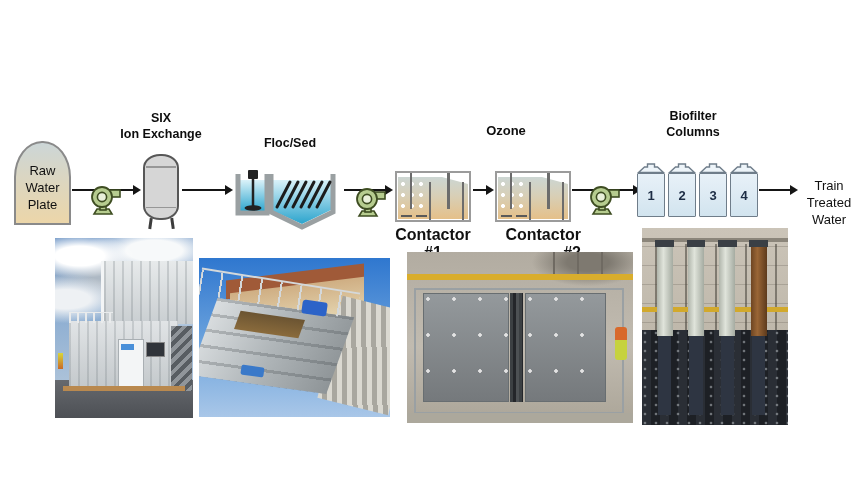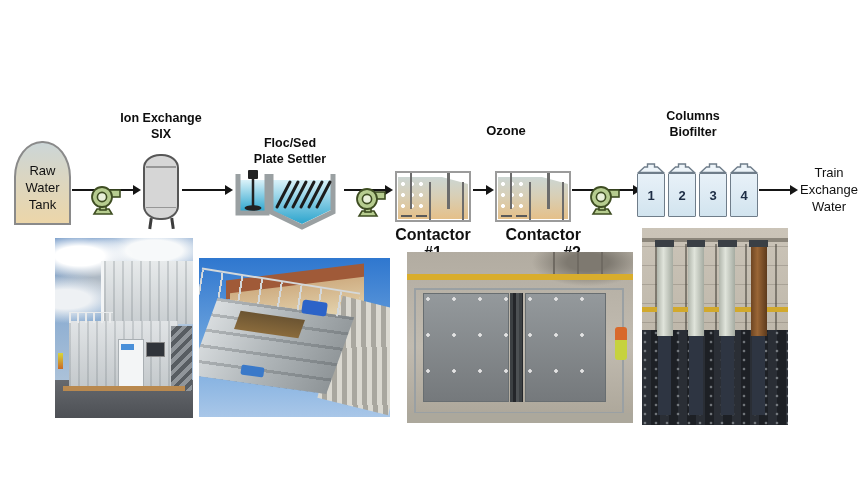--- a/index.html
+++ b/index.html
@@ -40,21 +40,21 @@
   .diff{position:absolute;bottom:3px;width:11px;height:2px;background:#5a5a5a;}
   .clab{position:absolute;top:226px;width:96px;text-align:center;font-weight:bold;font-size:16px;}
 
   .bfcap{position:absolute;top:163px;}
   .bfcol{position:absolute;top:173px;width:28px;height:44px;box-sizing:border-box;
     border:1.5px solid #6f7d8a;border-radius:1px;
     background:linear-gradient(180deg,#e8f1f8,#d2e4ef);
     display:flex;align-items:center;justify-content:center;
     font-weight:bold;font-size:13px;color:#1c2c44;}
 
-  .outlet{position:absolute;left:799px;top:164px;width:60px;font-size:13px;line-height:1.32;text-align:center;}
+  .outlet{position:absolute;left:799px;top:177px;width:60px;font-size:13px;line-height:1.32;text-align:center;}
 
   
   .photo{position:absolute;overflow:hidden;}
   
   .p1sky{position:absolute;inset:0;background:
     radial-gradient(ellipse 55px 22px at 18% 10%,#ffffff 45%,rgba(255,255,255,0) 100%),
     radial-gradient(ellipse 70px 26px at 72% 7%,#f7f9fa 40%,rgba(255,255,255,0) 100%),
     radial-gradient(ellipse 60px 24px at 8% 34%,#eef1f4 40%,rgba(255,255,255,0) 100%),
     radial-gradient(ellipse 70px 24px at 90% 38%,#dfe6ec 40%,rgba(255,255,255,0) 100%),
     radial-gradient(ellipse 80px 30px at 45% 22%,#aeb9c4 30%,rgba(174,185,196,0) 100%),
@@ -140,21 +140,21 @@
 <body>
 
 <div class="stage">
 
   <div>
 
     <div class="rawtank">
       <div class="txt">
         <div>Raw</div>
         <div>Water</div>
-        <div>Tank</div>
+        <div>Plate</div>
       </div>
     </div>
 
     <div class="arrow" style="left:72px;width:62px;"></div>
     <div class="arrow" style="left:182px;width:44px;"></div>
     <div class="arrow" style="left:344px;width:42px;"></div>
     <div class="arrow" style="left:473px;width:14px;"></div>
     <div class="arrow" style="left:572px;width:62px;"></div>
     <div class="arrow" style="left:759px;width:32px;"></div>
 
@@ -174,33 +174,32 @@
     </svg>
     <svg class="abs" style="left:586px;top:183px;" width="34" height="32" viewBox="0 0 34 32">
       <polygon points="7,31 25,31 22,26 10,26" fill="#b6cc8f" stroke="#3e4d22" stroke-width="1.6"></polygon>
       <rect x="13" y="21" width="6" height="6" fill="#b6cc8f" stroke="#3e4d22" stroke-width="1.6"></rect>
       <rect x="21" y="7" width="12" height="7" fill="#b6cc8f" stroke="#3e4d22" stroke-width="1.6"></rect>
       <circle cx="15" cy="14" r="10" fill="#b6cc8f" stroke="#3e4d22" stroke-width="1.8"></circle>
       <circle cx="15" cy="14" r="4.6" fill="#e9f0da" stroke="#3e4d22" stroke-width="1.6"></circle>
     </svg>
 
     <div class="lbl" style="left:108px;top:110px;width:106px;">
+      <div>SIX</div>
       <div>Ion Exchange</div>
-      <div>SIX</div>
     </div>
     <div class="vessel">
       <div class="seam t"></div>
       <div class="seam b"></div>
     </div>
     <div class="vleg" style="left:149px;transform:rotate(8deg);"></div>
     <div class="vleg" style="left:171px;transform:rotate(-8deg);"></div>
 
     <div class="lbl" style="left:234px;top:107px;width:112px;margin-top:28px;">
       <div>Floc/Sed</div>
-      <div>Plate Settler</div>
     </div>
     <svg class="flocsvg" width="110" height="70" viewBox="0 0 110 70">
       <defs>
         <linearGradient id="wg" x1="0" y1="0" x2="0" y2="1">
           <stop offset="0" stop-color="#daf2f9"></stop>
             <stop offset="1" stop-color="#2ba4cd"></stop>
         </linearGradient>
       </defs>
       <rect x="7" y="13" width="26" height="32" fill="url(#wg)"></rect>
       <polygon points="40,13 98,13 98,43 69,57 40,44" fill="url(#wg)"></polygon>
@@ -239,22 +238,22 @@
       <div class="baffle bt" style="left:18%;"></div>
       <div class="baffle bb" style="left:44%;"></div>
       <div class="baffle bt" style="left:70%;"></div>
       <div class="baffle bb" style="left:90%;"></div>
       <div class="diff" style="left:6%;"></div>
       <div class="diff" style="left:26%;"></div>
     </div>
     <div class="clab" style="left:485px;text-align:right;">Contactor #2</div>
 
     <div class="lbl" style="left:638px;top:108px;width:110px;">
+      <div>Biofilter</div>
       <div>Columns</div>
-      <div>Biofilter</div>
     </div>
 
     <svg class="bfcap" style="left:637px;" width="28" height="10" viewBox="0 0 28 10">
       <path d="M1.5,9.5 L7.5,4 H10.5 V1 H17.5 V4 H20.5 L26.5,9.5 Z" fill="#edf4f9" stroke="#6f7d8a" stroke-width="1.4"></path>
       </svg>
     <svg class="bfcap" style="left:668px;" width="28" height="10" viewBox="0 0 28 10">
       <path d="M1.5,9.5 L7.5,4 H10.5 V1 H17.5 V4 H20.5 L26.5,9.5 Z" fill="#edf4f9" stroke="#6f7d8a" stroke-width="1.4"></path>
       </svg>
     <svg class="bfcap" style="left:699px;" width="28" height="10" viewBox="0 0 28 10">
       <path d="M1.5,9.5 L7.5,4 H10.5 V1 H17.5 V4 H20.5 L26.5,9.5 Z" fill="#edf4f9" stroke="#6f7d8a" stroke-width="1.4"></path>
@@ -263,21 +262,21 @@
       <path d="M1.5,9.5 L7.5,4 H10.5 V1 H17.5 V4 H20.5 L26.5,9.5 Z" fill="#edf4f9" stroke="#6f7d8a" stroke-width="1.4"></path>
       </svg>
 
     <div class="bfcol" style="left:637px;">1</div>
     <div class="bfcol" style="left:668px;">2</div>
     <div class="bfcol" style="left:699px;">3</div>
     <div class="bfcol" style="left:730px;">4</div>
 
     <div class="outlet">
       <div>Train</div>
-      <div>Exchange</div>
+      <div>Treated</div>
       <div>Water</div>
     </div>
   </div>
 
   <div class="photo" style="left:55px;top:238px;width:138px;height:180px;">
     <div class="p1sky"></div>
     <div class="p1ground"></div>
     <div class="p1up"></div>
     <div class="p1low"></div>
     <div class="p1rail"></div>

